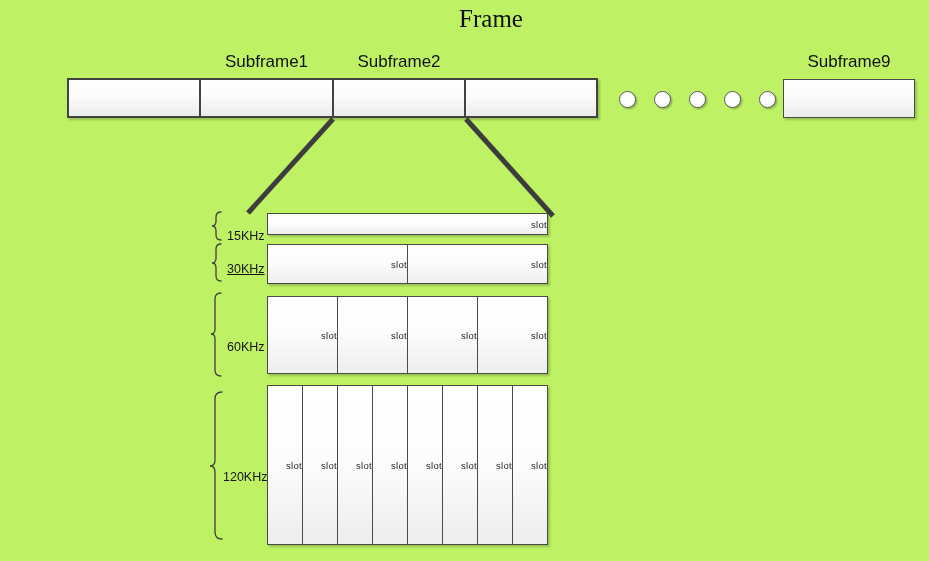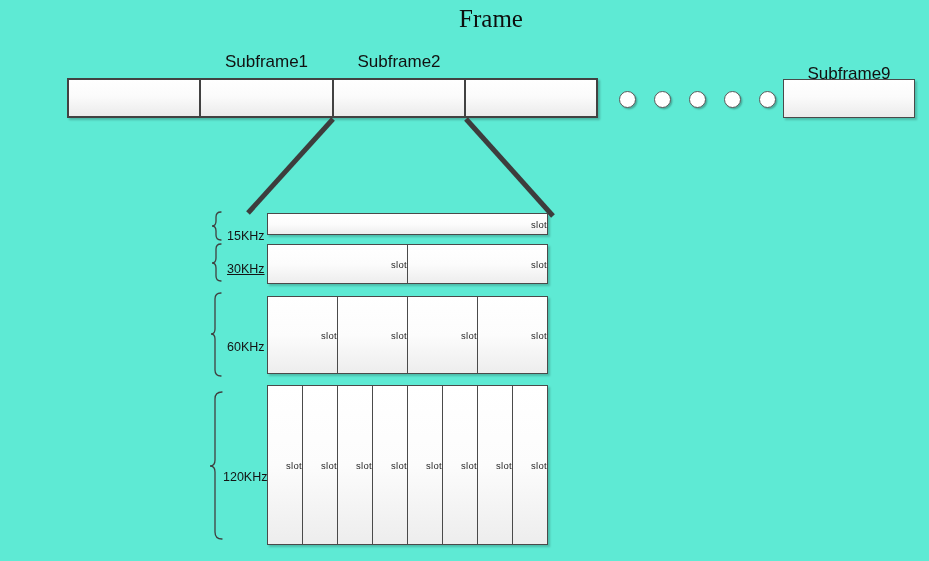--- a/index.html
+++ b/index.html
@@ -1,20 +1,20 @@
 <!DOCTYPE html>
 <html><head>
 <meta charset="utf-8">
 <style>
   html, body { margin: 0; padding: 0; background: #fff; }
   #canvas {
     position: relative;
     width: 929px;
     height: 561px;
-    background: #5eead4;
+    background: #bef264;
     font-family: "Liberation Sans", sans-serif;
     color: #1a1a1a;
     overflow: hidden;
   }
 
   
   .frame-title {
     position: absolute;
     left: 391px; top: 5px; width: 200px;
     text-align: center;
@@ -30,21 +30,21 @@
     text-align: center;
     font-size: 17px;
     color: #111;
     line-height: 24px;
     white-space: nowrap;
   }
   .sf-label.l0 { left: 67px;  width: 133px; }
   .sf-label.l1 { left: 200px; width: 133px; }
   .sf-label.l2 { left: 333px; width: 132px; }
   .sf-label.l3 { left: 465px; width: 133px; }
-  .sf-label.l9 { left: 783px; width: 132px; margin-top: 12px; }
+  .sf-label.l9 { left: 783px; width: 132px; }
 
   
   .frame-bar {
     position: absolute;
     left: 67px; top: 78px;
     width: 527px; height: 36px;
     border: 2px solid #424242;
     background: linear-gradient(180deg, #ffffff 0%, #fbfbfb 45%, #ebebeb 100%);
     box-shadow: 2px 2px 2px rgba(0,0,0,0.22);
     display: flex;

